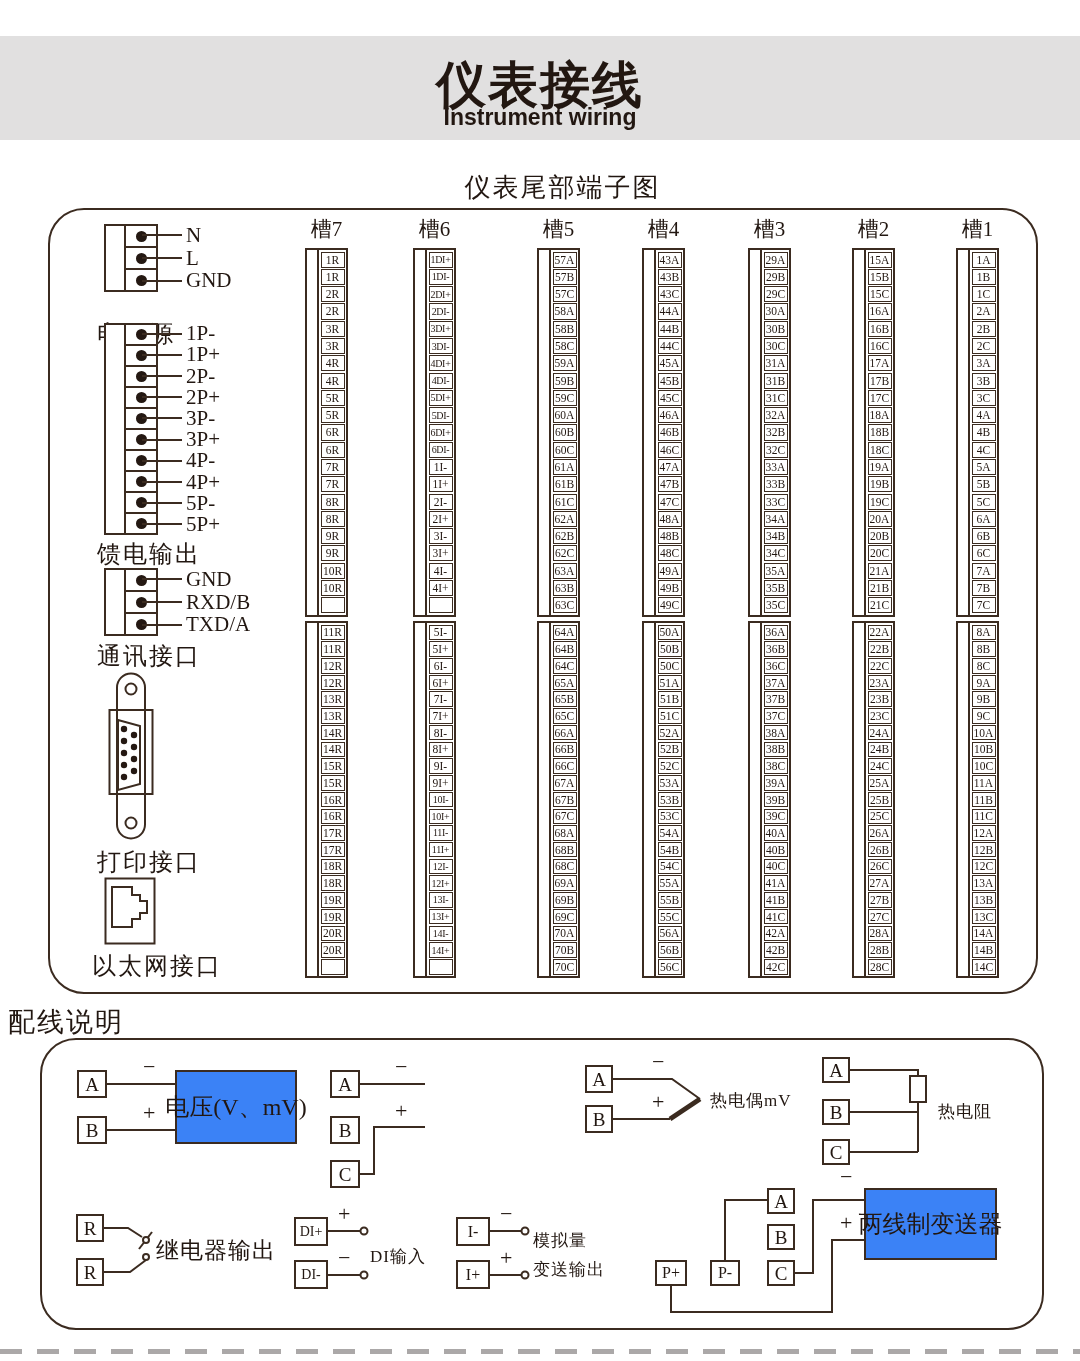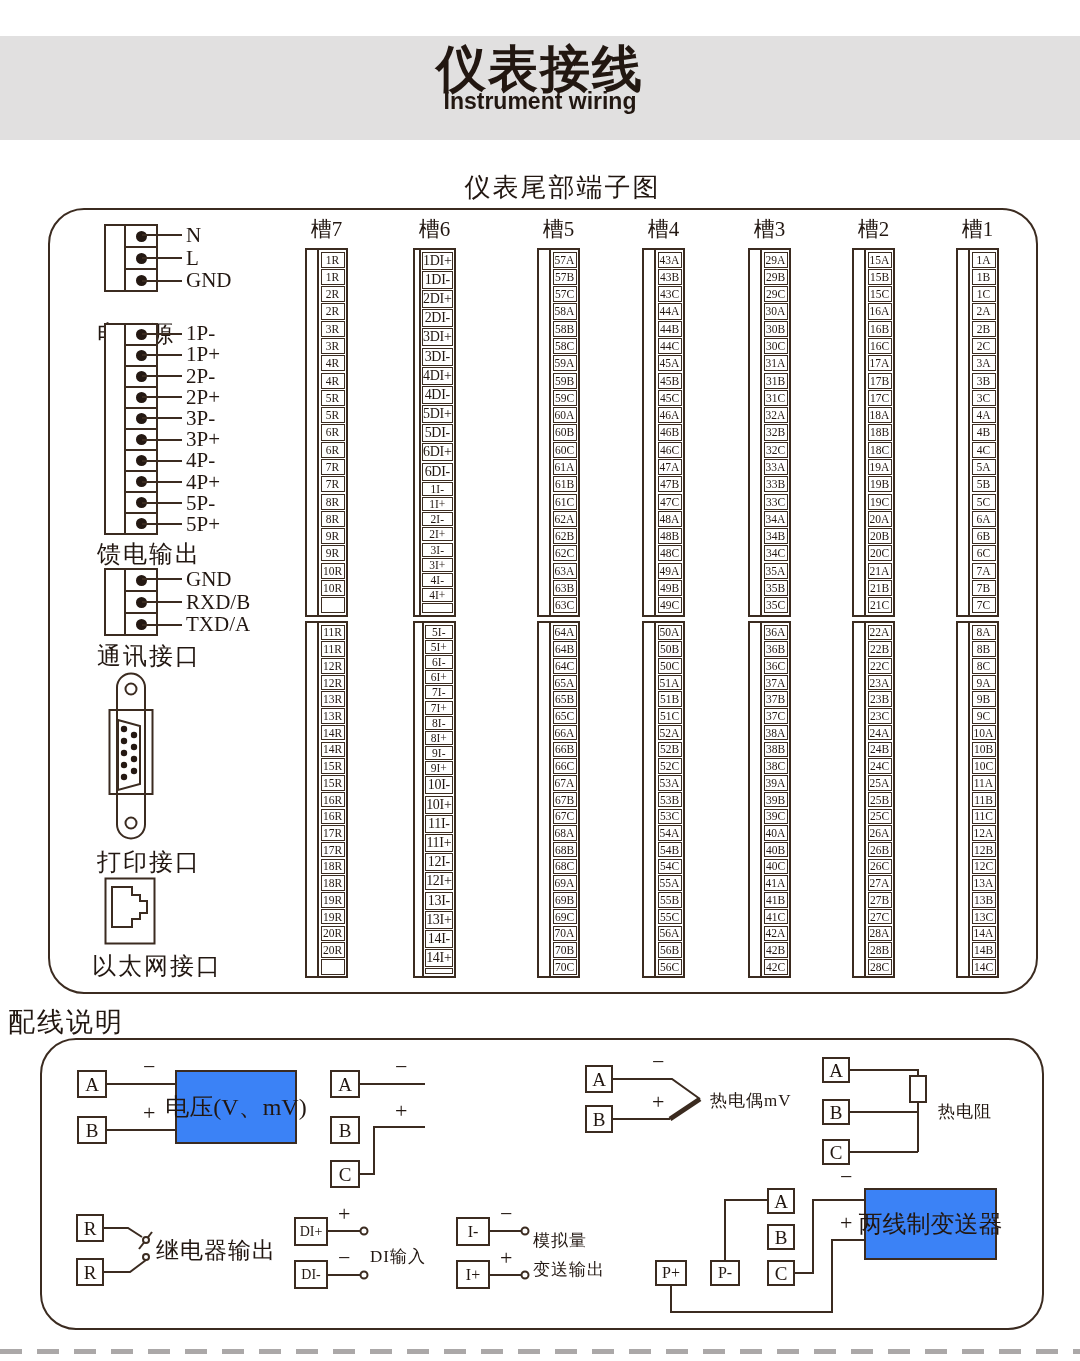--- a/index.html
+++ b/index.html
@@ -4,21 +4,21 @@
 <style>
   :root{ --line:#3b2b20; --ink:#221711; }
   html,body{margin:0;padding:0;background:#fff;}
   #page{position:relative;width:1080px;height:1361px;background:#fff;overflow:hidden;
         font-family:"Liberation Serif","DejaVu Serif",serif;color:var(--ink);}
   .abs{position:absolute;}
 
   
   .banner{left:0;top:36px;width:1080px;height:104px;background:#e1e0e0;text-align:center;}
   .title{font-family:"Liberation Sans","DejaVu Sans",sans-serif;font-weight:900;font-size:50px;
-         line-height:1;padding-top:8px;letter-spacing:2px;}
+         line-height:1;padding-top:24px;letter-spacing:2px;}
   .subtitle{font-family:"Liberation Sans","DejaVu Sans",sans-serif;font-weight:600;font-size:23px;
             line-height:1;margin-top:-4px;}
   .section-title{left:0;top:170px;width:1080px;text-align:center;font-size:26px;text-indent:45px;letter-spacing:2px;}
 
   
   .main-box{left:48px;top:208px;width:986px;height:782px;border:2px solid var(--line);border-radius:36px;}
   .wiring-box{left:40px;top:1038px;width:1000px;height:288px;border:2px solid var(--line);border-radius:36px;}
   .wiring-title{left:8px;top:1004px;font-size:27px;letter-spacing:2px;}
   .dashed-line{left:0;top:1349px;width:1080px;height:5px;
                background:repeating-linear-gradient(90deg,#aba8a8 0 22px,transparent 22px 37px);}
@@ -37,21 +37,21 @@
   .caption{position:absolute;font-size:24px;letter-spacing:2px;white-space:nowrap;}
 
   
   .slot{position:absolute;top:216px;width:43px;}
   .shead{text-align:center;font-size:21px;height:32px;line-height:26px;white-space:nowrap;}
   .sblock{border:2px solid var(--line);display:flex;box-sizing:border-box;background:#fff;width:100%;}
   .sspine{width:10px;border-right:2px solid var(--line);}
   .scells{flex:1;display:flex;flex-direction:column;padding:1px 0;}
   .scell{flex:1;border:1.5px solid var(--line);margin:0.6px 1.5px;display:flex;align-items:center;
          justify-content:center;font-size:11.5px;white-space:nowrap;box-sizing:border-box;background:#fff;}
-  .scell.small{font-size:14px;letter-spacing:-0.3px;}
+  .scell.small{font-size:10px;letter-spacing:-0.3px;}
 
   
   .tbox{position:absolute;border:2px solid var(--line);background:#fff;display:flex;align-items:center;
         justify-content:center;font-size:19px;box-sizing:border-box;line-height:1;}
   .tbox.sm{font-size:14px;}
   .dbox{position:absolute;border:2px solid var(--line);background:#3b82f6;display:flex;align-items:center;
         justify-content:center;font-size:24px;box-sizing:border-box;white-space:nowrap;}
   .sign{position:absolute;font-size:22px;line-height:1;}
   .dlabel{position:absolute;font-size:17px;white-space:nowrap;line-height:29px;letter-spacing:1px;}
   svg{display:block;}

